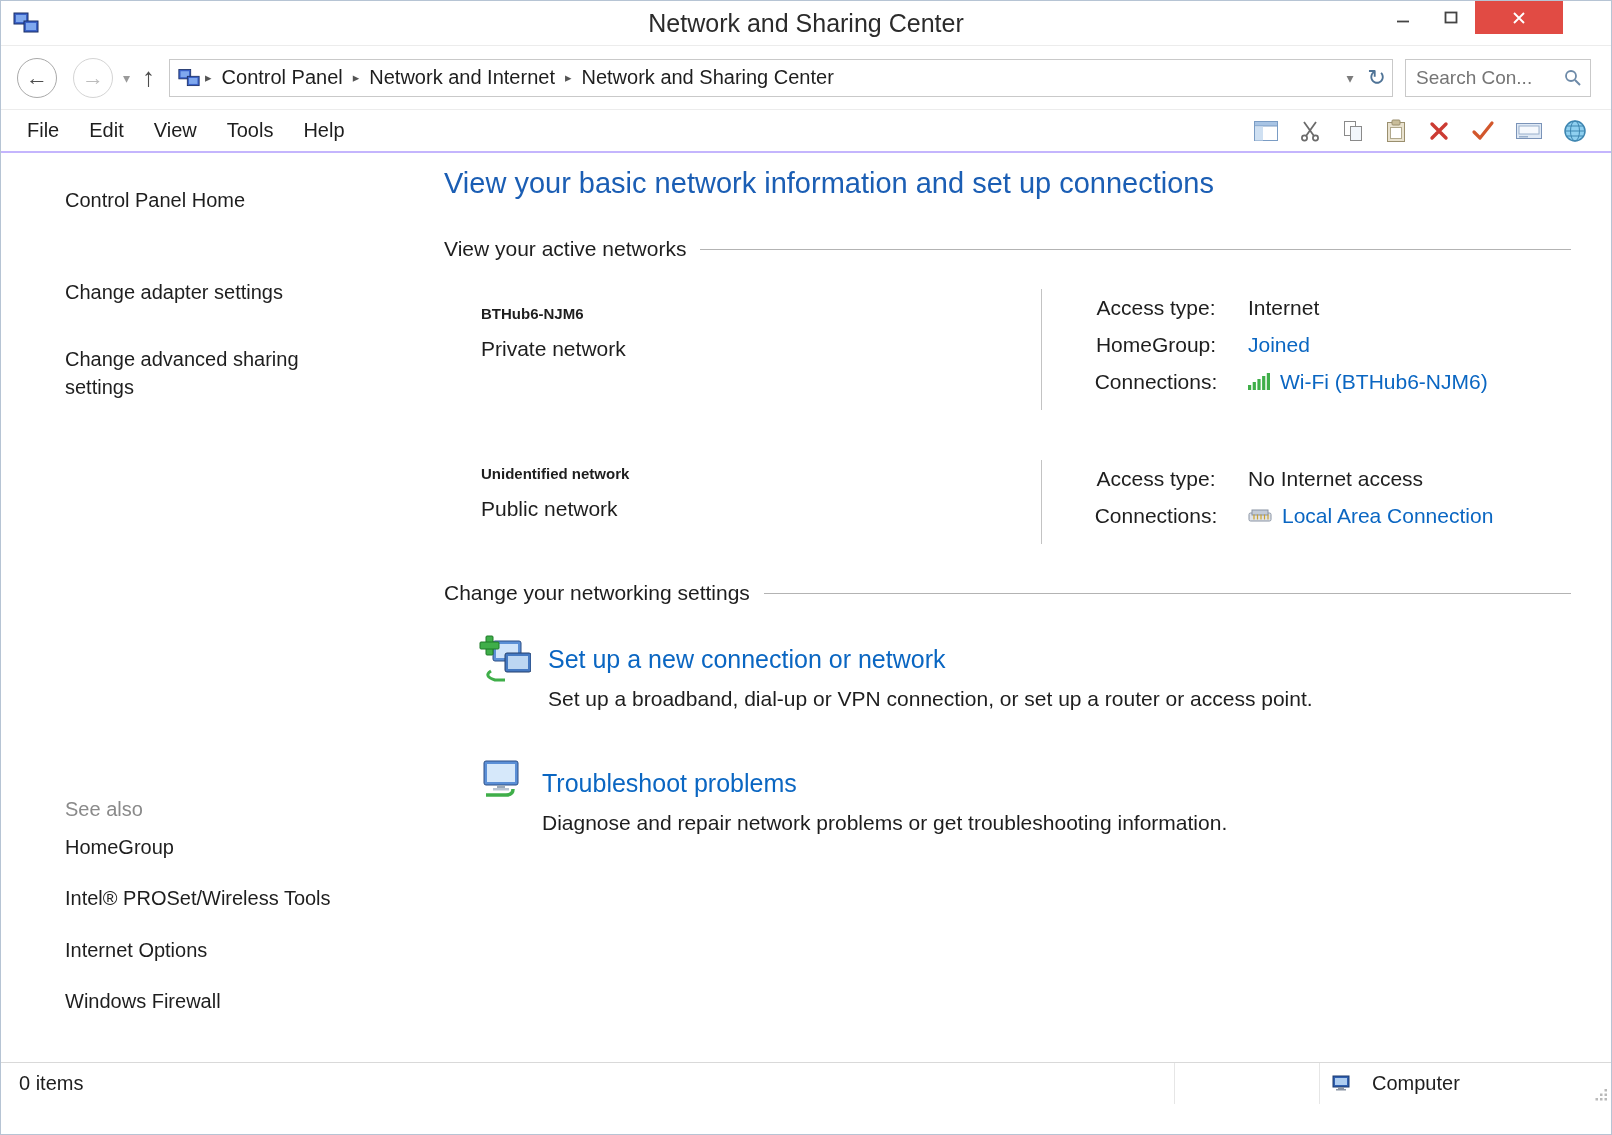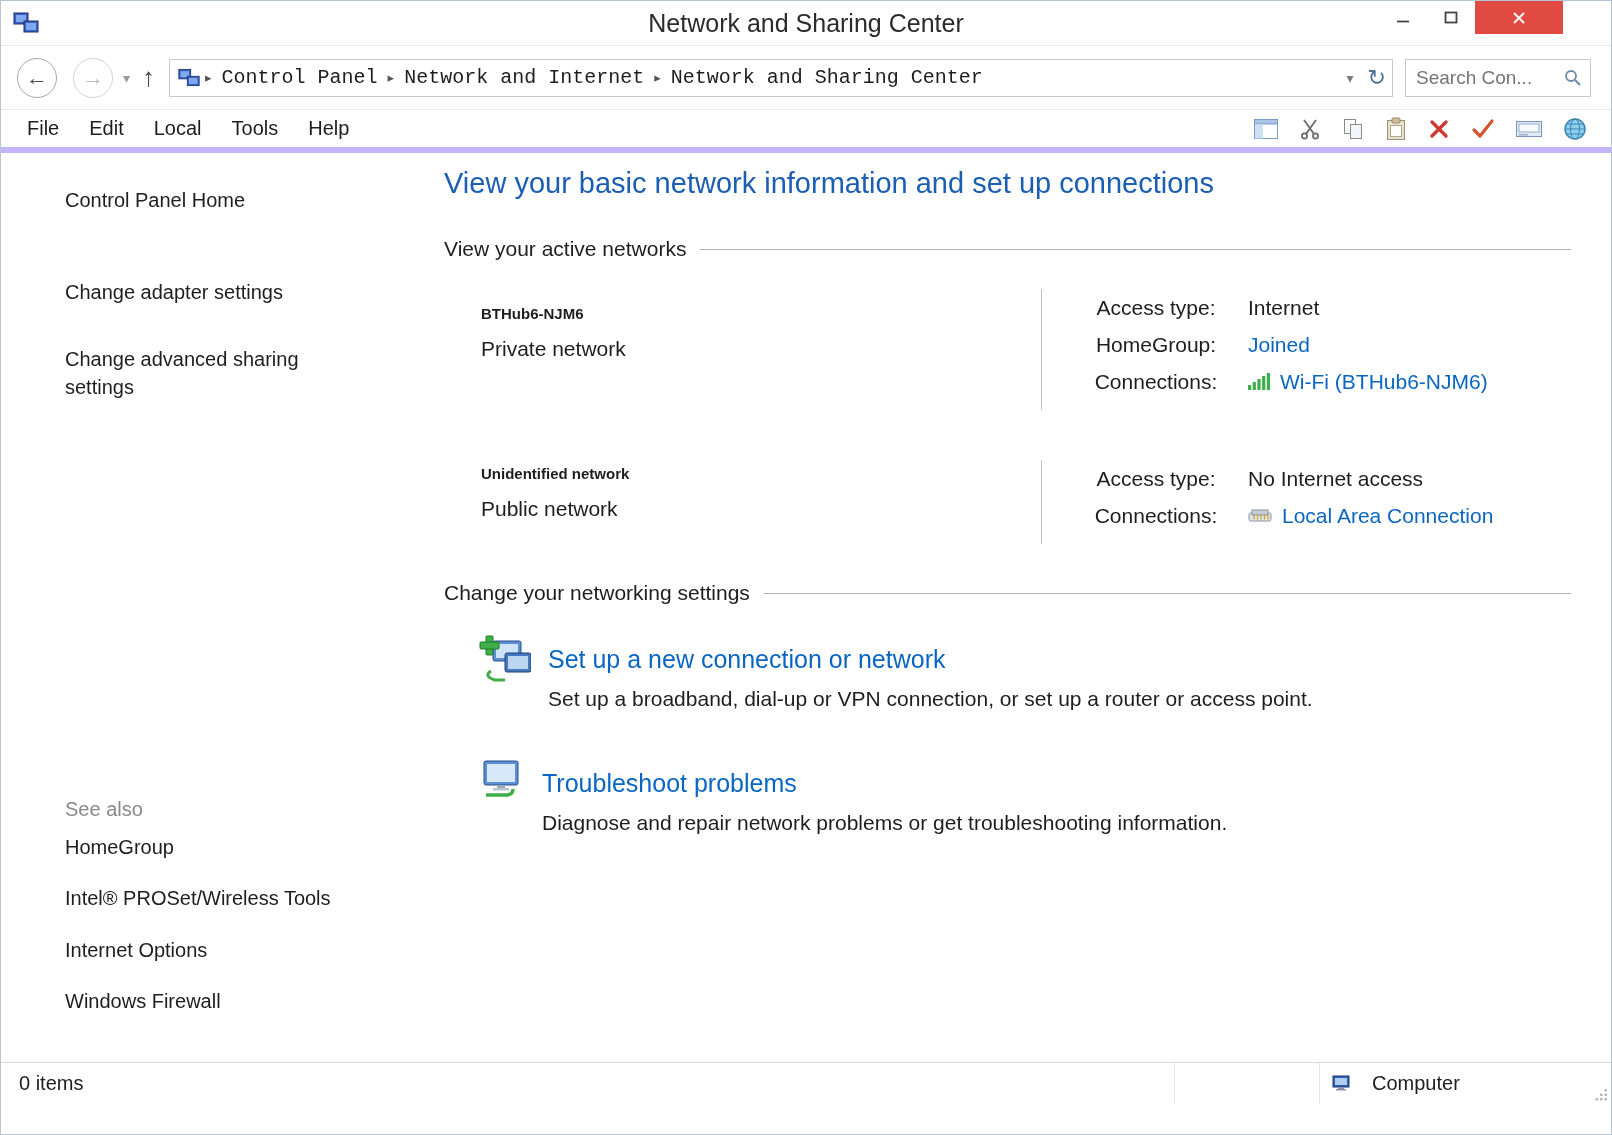--- a/index.html
+++ b/index.html
@@ -17,32 +17,32 @@
 
   
   .navbar { height:64px; flex:none; display:flex; align-items:center; padding:0 20px 0 16px; border-bottom:1px solid #ececec; }
   .nav-circle { width:40px; height:40px; border-radius:50%; background:#fff; font-size:22px; display:flex; align-items:center; justify-content:center; cursor:pointer; flex:none; }
   .nav-circle.back { border:1px solid #a9a9a9; color:#4d4d4d; margin-right:16px; }
   .nav-circle.fwd { border:1px solid #d4d4d4; color:#bcbcbc; }
   .nav-chevron { color:#9a9a9a; font-size:14px; margin:0 8px 0 10px; cursor:pointer; }
   .up-btn { border:none; background:none; font-size:26px; color:#4d4d4d; margin:0 14px 0 4px; cursor:pointer; }
   .addressbar { flex:1; height:38px; border:1px solid #c9c9c9; background:#fff; display:flex; align-items:center; padding:0 6px 0 8px; font-size:20px; }
   .addr-icon { display:flex; margin-right:2px; }
-  .crumb { padding:0 7px; white-space:nowrap; cursor:pointer; color:#1e1e1e;font-family:Liberation Mono, monospace; }
+  .crumb { padding:0 7px; white-space:nowrap; cursor:pointer; color:#1e1e1e; }
   .crumb-sep { color:#555; font-size:13px; padding:0 3px; }
   .addr-right { margin-left:auto; display:flex; align-items:center; gap:14px; }
   .addr-dropdown { font-size:14px; color:#7c7c7c; cursor:pointer; }
   .addr-refresh { font-size:22px; color:#4f7396; cursor:pointer; }
   .searchbox { width:186px; height:38px; border:1px solid #c9c9c9; margin-left:12px; display:flex; align-items:center; padding:0 8px 0 10px; flex:none; }
   .searchbox input { border:none; outline:none; flex:1; min-width:0; font-size:19px; color:#333; font-family:inherit; background:transparent; }
   .searchbox input::placeholder { color:#757575; }
   .search-icon { display:flex; cursor:pointer; }
 
   
-  .menubar { height:43px; flex:none; display:flex; align-items:center; padding:0 22px 0 26px; border-bottom:6px solid #c4b5fd; }
+  .menubar { height:43px; flex:none; display:flex; align-items:center; padding:0 22px 0 26px; border-bottom:2px solid #c4b5fd; }
   .menu-item { font-size:20px; margin-right:30px; cursor:pointer; }
   .toolbar { margin-left:auto; display:flex; align-items:center; gap:17px; }
   .tool-btn { background:none; border:none; display:flex; align-items:center; justify-content:center; cursor:pointer; padding:2px; }
 
   
   .bodyarea { flex:1; display:flex; overflow:hidden; }
   .sidebar { width:443px; flex:none; padding:34px 40px 46px 64px; display:flex; flex-direction:column; font-size:20px;gap:17px; }
   .side-link { color:#1e1e1e; text-decoration:none; display:block; max-width:295px; line-height:1.38; cursor:pointer; }
   .side-link.home { margin-bottom:47px; }
   .side-link.task + .side-link.task { margin-top:23px; }
@@ -154,21 +154,21 @@
             <circle cx="7" cy="7" r="5" fill="none" stroke="#6d8aa8" stroke-width="1.8"></circle>
             <path d="M11 11 L16 16" stroke="#6d8aa8" stroke-width="2"></path>
           </svg>
       </span>
     </div>
   </nav>
 
   <div class="menubar">
     <span class="menu-item">File</span>
     <span class="menu-item">Edit</span>
-    <span class="menu-item">Local</span>
+    <span class="menu-item">View</span>
     <span class="menu-item">Tools</span>
     <span class="menu-item">Help</span>
 
     <div class="toolbar">
       <button class="tool-btn">
         <svg width="24" height="20" viewBox="0 0 24 20">
             <rect x="0.5" y="0.5" width="23" height="19" fill="#fff" stroke="#7a9cc4"></rect>
             <rect x="0.5" y="0.5" width="23" height="4.5" fill="#a8c4e4" stroke="#7a9cc4"></rect>
             <rect x="1" y="5.5" width="8" height="14" fill="#cfe0f2"></rect>
           </svg>

